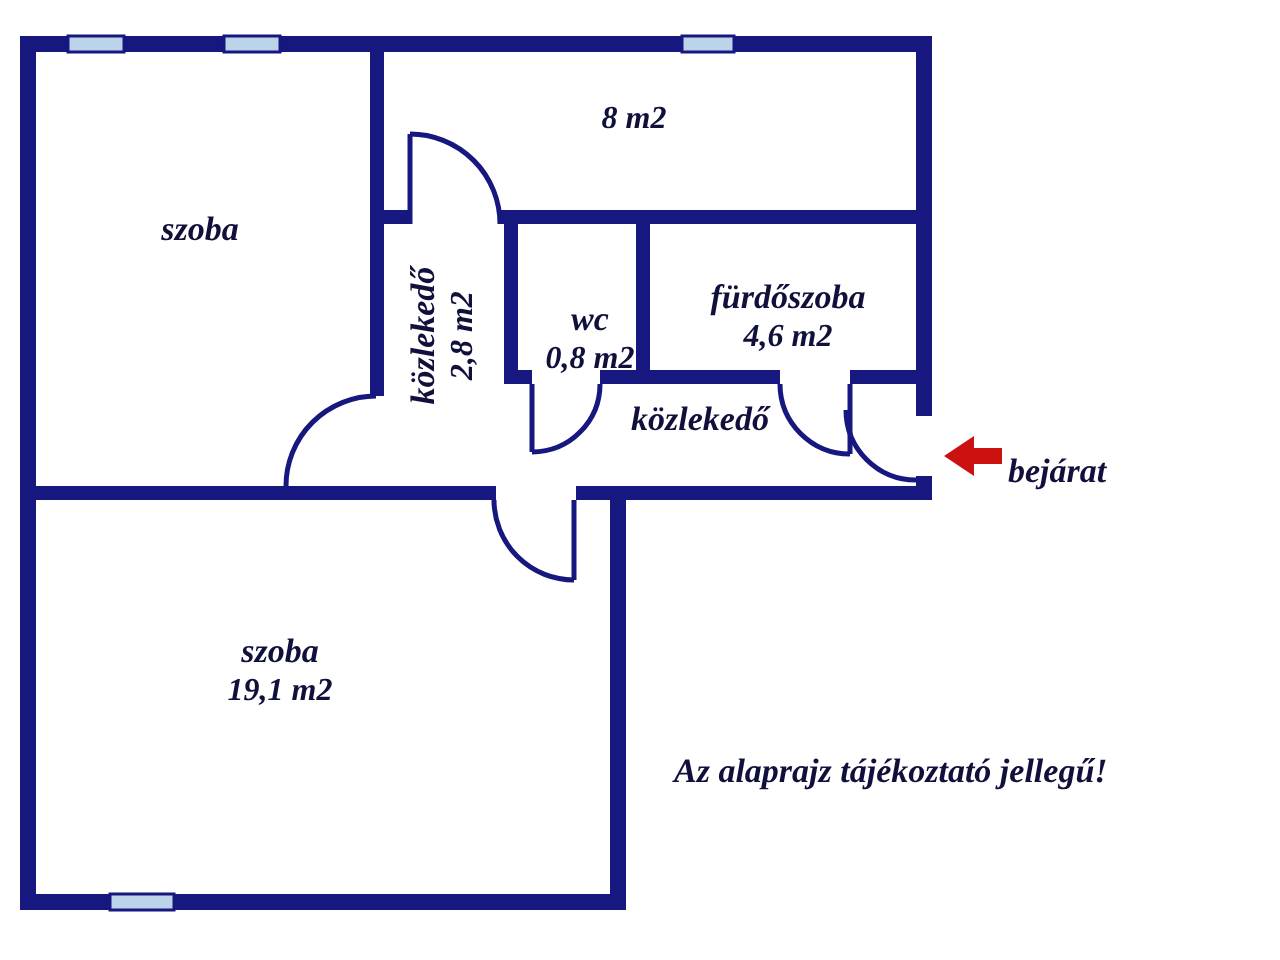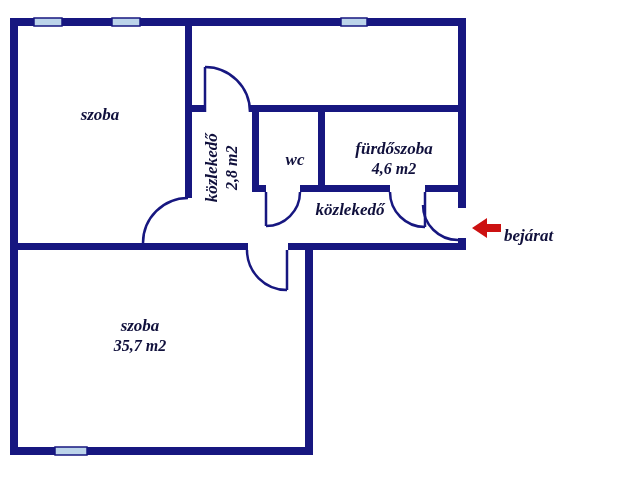--- a/index.html
+++ b/index.html
@@ -98,43 +98,46 @@
     </g>
 
     <polygon class="arrow" points="472,228 487,218 487,224 501,224 501,232 487,232 487,238"></polygon>
   </svg>
 
   <div class="label" style="left:40px;top:105px;width:120px;">
     <div class="nm">szoba</div>
   </div>
 
   <div class="label" style="left:257px;top:50px;width:120px;">
+    <div class="ar">8 m2</div>
   </div>
 
   <div class="label vertical" style="left:157px;top:148px;width:130px;">
     <div class="nm">közlekedő</div>
     <div class="ar">2,8 m2</div>
   </div>
 
   <div class="label" style="left:250px;top:126px;width:90px;margin-top:24px;">
     <div class="nm">wc</div>
+    <div class="ar">0,8 m2</div>
   </div>
 
   <div class="label" style="left:330px;top:139px;width:128px;">
     <div class="nm">fürdőszoba</div>
     <div class="ar">4,6 m2</div>
   </div>
 
   <div class="label" style="left:290px;top:200px;width:120px;">
     <div class="nm">közlekedő</div>
   </div>
 
   <div class="label" style="left:75px;top:316px;width:130px;">
     <div class="nm">szoba</div>
-    <div class="ar">35,7 m2</div>
+    <div class="ar">19,1 m2</div>
   </div>
 
   <div class="label single" style="left:504px;top:226px;text-align:right;">
     <span>bejárat</span>
   </div>
 
+  <div class="disclaimer" style="left:337px;top:376px;">Az alaprajz tájékoztató jellegű!</div>
 
 </div>
 
 </body></html>

